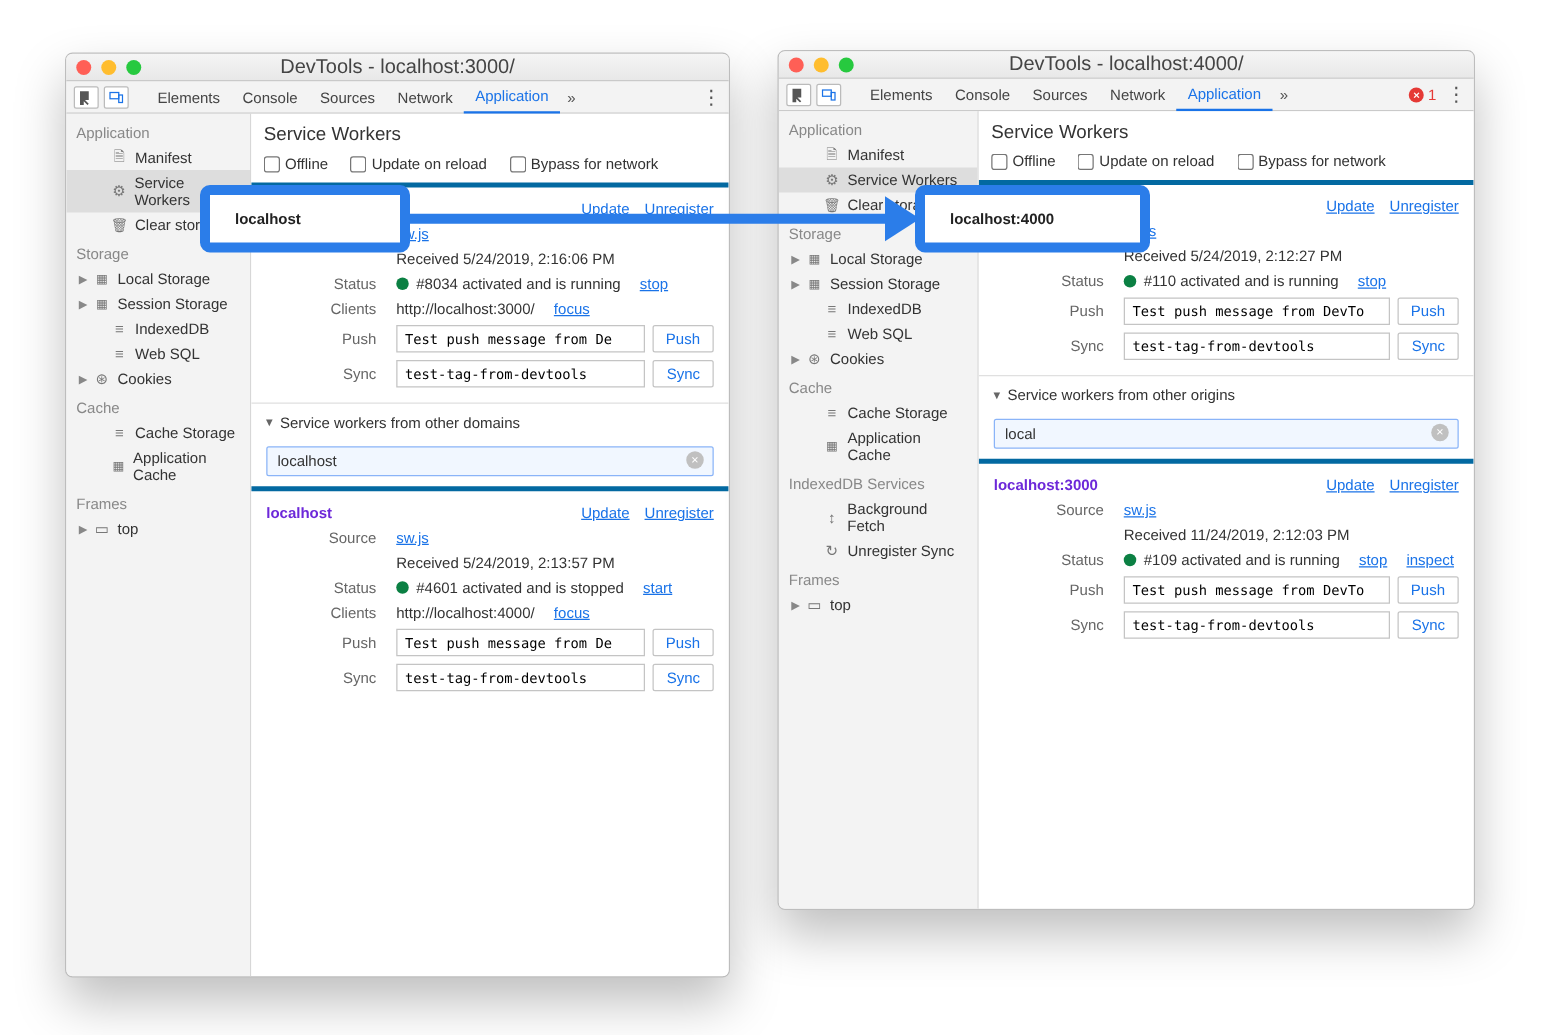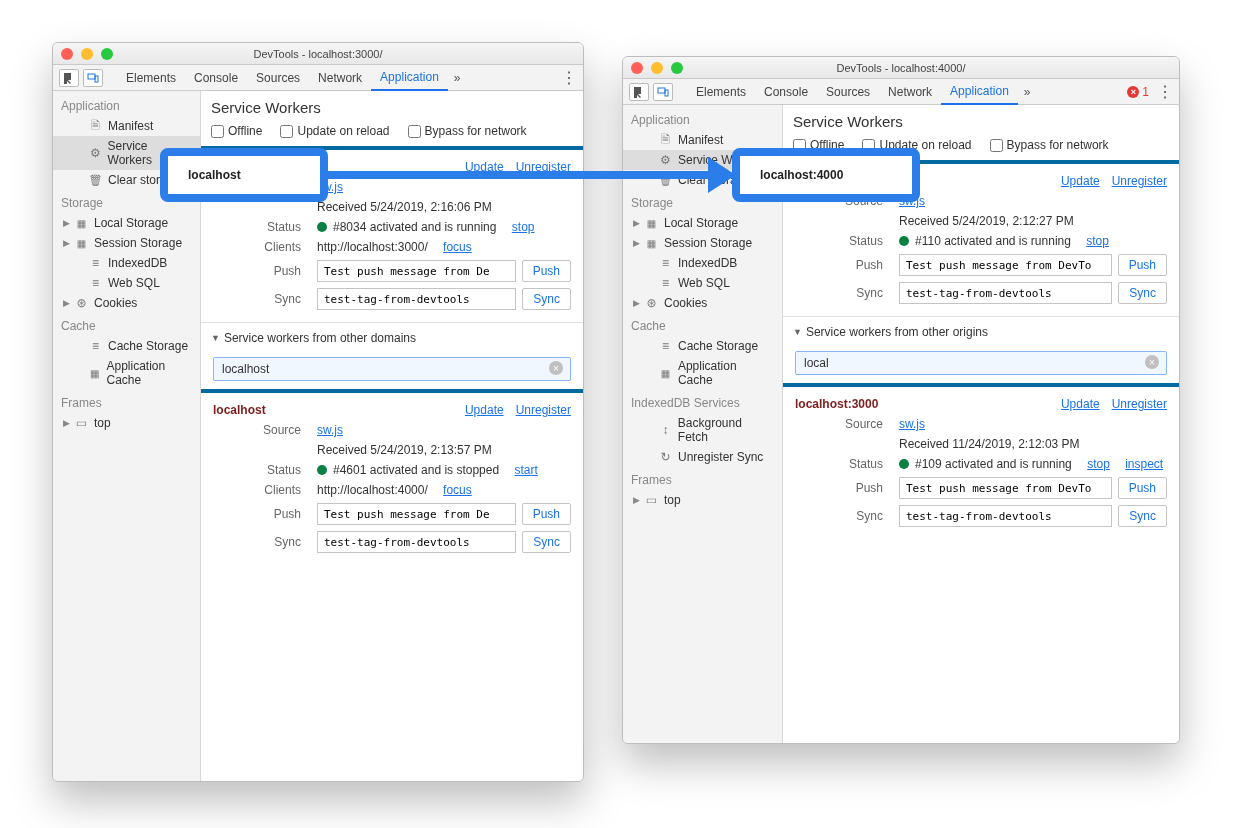--- a/index.html
+++ b/index.html
@@ -28,21 +28,21 @@
     height: 22px;
     background: linear-gradient(#f5f5f5,#e8e8e8);
     border-bottom: 1px solid #c9c9c9;
     display: flex;
     align-items: center;
     padding-left: 8px;
     position: relative;
   }
   .tb-dot { width:12px; height:12px; border-radius:50%; margin-right:8px; }
   .tb-red{background:#ff5f56;} .tb-yel{background:#ffbd2e;} .tb-grn{background:#27c93f;}
-  .tb-title{ position:absolute; left:0; right:0; text-align:center; font-size:11px; color:#444; pointer-events:none;}
+  .tb-title{ position:absolute; left:0; right:0; text-align:center; font-size:16px; color:#444; pointer-events:none;}
   .tabrow {
     height: 26px;
     background: #f3f3f3;
     border-bottom:1px solid #cacaca;
     display:flex; align-items:center;
     padding-left:6px;
     font-size:12px;
     color:#444;
   }
   .tabrow .tool-btn{ width:20px; height:18px; border:1px solid #bbb; border-radius:2px; margin-right:4px; display:flex; align-items:center; justify-content:center; background:#fff;}
@@ -62,21 +62,21 @@
   .sb-item .tri{ position:absolute; left:10px; color:#888; font-size:9px;}
   .sb-item.indent{ padding-left:36px;}
   .sb-icon{ width:13px; height:13px; margin-right:6px; display:inline-flex; align-items:center; justify-content:center; color:#777;}
   .main{ flex:1; background:#fff; overflow-y:auto; position:relative;}
   .main-h1{ font-size:15px; padding:8px 10px 6px 10px; color:#333;}
   .chk-row{ padding:2px 10px 8px 10px; display:flex; gap:18px; align-items:center; font-size:12px; color:#333;}
   .chk-row label{display:flex;align-items:center;gap:4px;}
   .chk-row input{ width:13px;height:13px; margin:0;}
   .sw-block{ border-top:4px solid #0369a1; padding:10px 12px 6px 12px;}
   .sw-h{ display:flex; align-items:center; justify-content:space-between; margin-bottom:6px;}
-  .sw-name{ font-weight:600; color:#7f1d1d;}
+  .sw-name{ font-weight:600; color:#6d28d9;}
   .sw-links{ display:flex; gap:12px;}
   a.lnk{ color:#1a73e8; text-decoration:underline; cursor:pointer;}
   .kv-row{ display:flex; align-items:center; margin:6px 0;}
   .kv-row .k{ width:88px; text-align:right; color:#666; margin-right:16px;}
   .kv-row .v{ flex:1; display:flex; align-items:center; gap:6px; color:#333;}
   .status-dot{ width:10px;height:10px;border-radius:50%;background:#0b8043;display:inline-block;}
   .inp{ height:22px; border:1px solid #c4c4c4; padding:0 6px; font-family: Menlo, monospace; font-size:11px; flex:1; min-width:0;}
   .btn{ height:22px; border:1px solid #c4c4c4; background:#fff; color:#1a73e8; border-radius:2px; padding:0 10px; font-size:12px; cursor:pointer;}
   .section-collapse{ border-top:1px solid #e0e0e0; padding:8px 10px 4px 10px;}
   .section-collapse .hdr{ display:flex; align-items:center; gap:4px; color:#333; font-size:12px;}
@@ -300,21 +300,21 @@
             <div class="v">
               <input class="inp" value="test-tag-from-devtools" style="">
               <button class="btn">Sync</button>
             </div>
           </div>
       </div>
     </div>
   </div>
 </div>
 
-<div class="window" style="left:622px; top:56px; width:558px; height:688px;">
+<div class="window" style="left:622px; top:40px; width:558px; height:688px;">
   <div class="titlebar">
     <div class="tb-dot tb-red"></div>
     <div class="tb-dot tb-yel"></div>
     <div class="tb-dot tb-grn"></div>
     <div class="tb-title">DevTools - localhost:4000/</div>
   </div>
   <div class="tabrow">
     <div class="tool-btn">
         <svg width="12" height="12" viewBox="0 0 12 12">
           <path d="M1 1h7v7H5l3 3-1 1-3-3v3H1z" fill="#555"></path>

